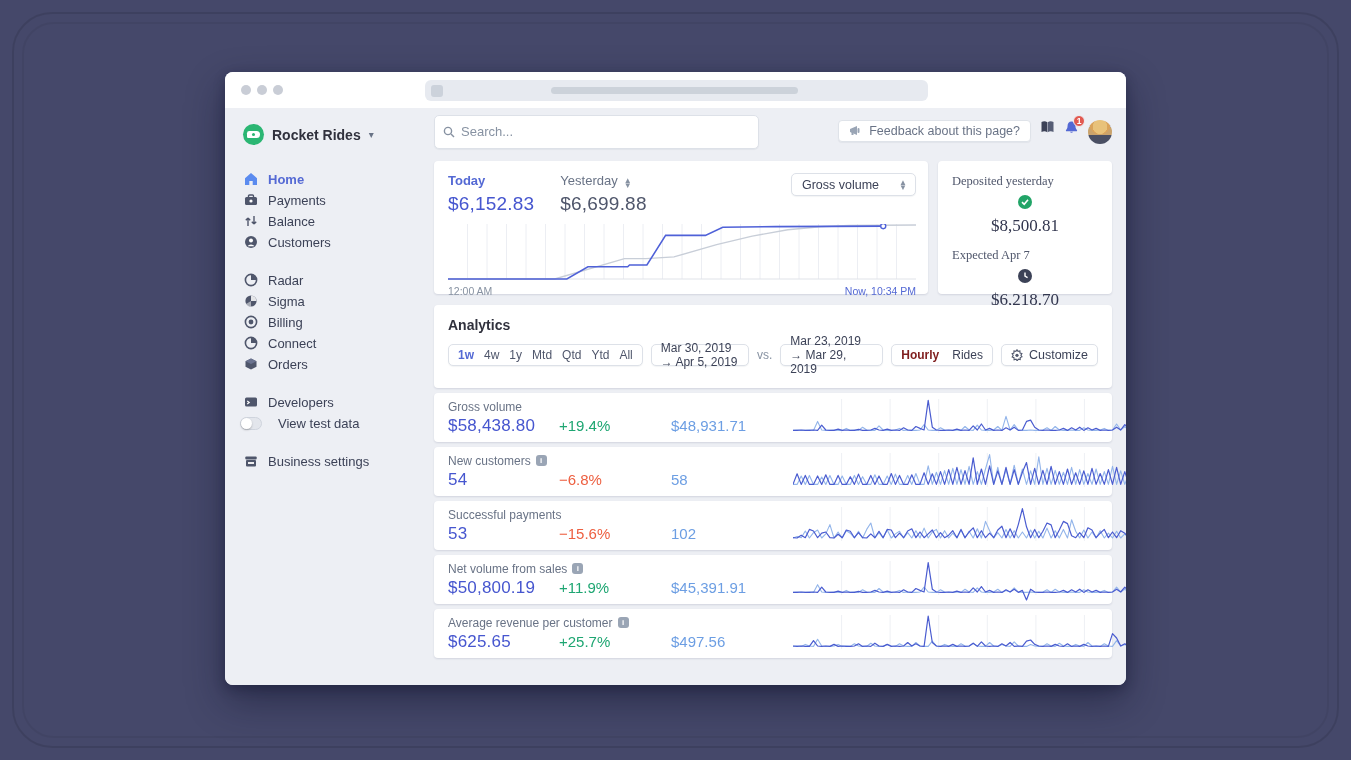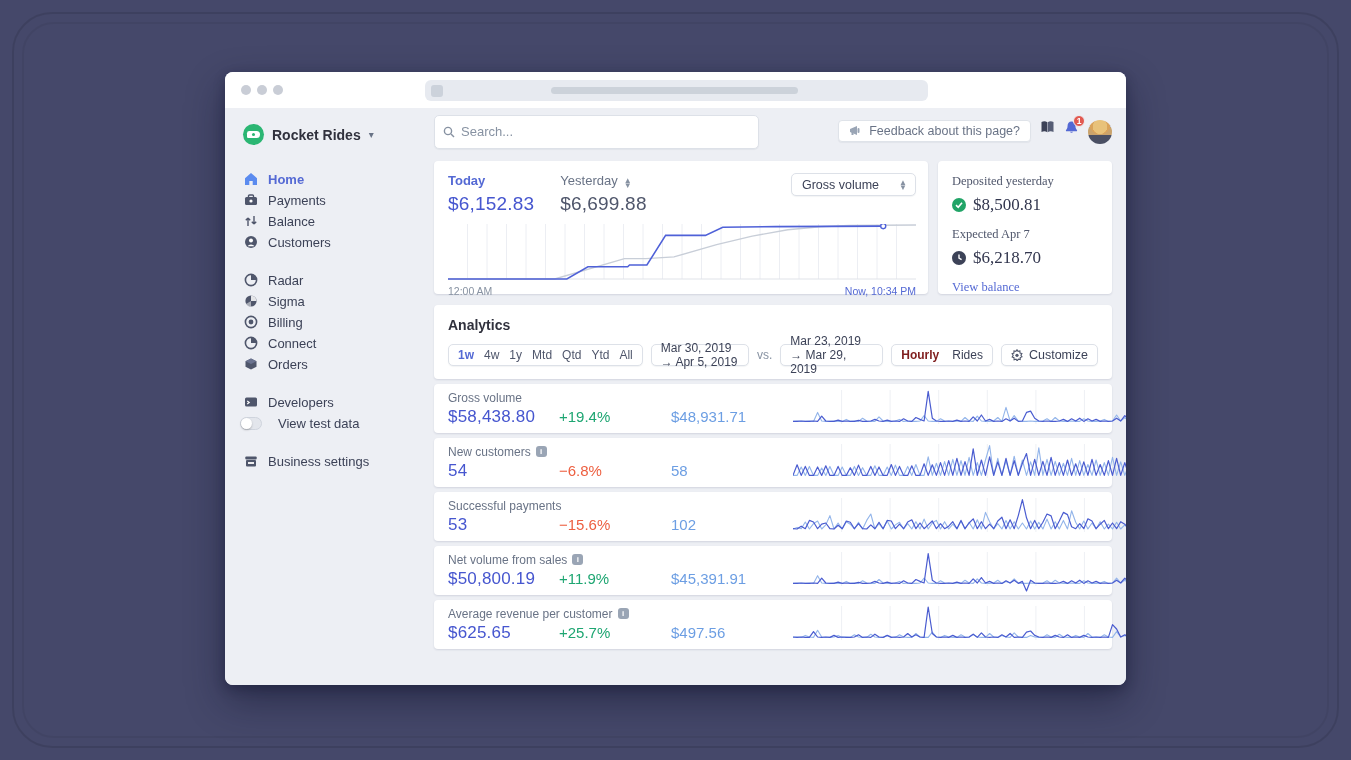--- a/index.html
+++ b/index.html
@@ -81,26 +81,26 @@
   .ov-col.yesterday .amt { color:#4f566b; }
   .ov-col.yesterday { margin-left:26px; }
   .sortglyph { font-size:8px; color:#8792a2; line-height:5px; display:inline-flex; flex-direction:column; margin-left:6px; vertical-align:2px; }
   .metric-select { margin-left:auto; height:23px; background:#fff; border:1px solid #dde1e8; border-radius:5px; display:flex; align-items:center; gap:14px; padding:0 8px 0 10px; font-size:12.5px; color:#3c4257; cursor:pointer; box-shadow:0 1px 1px rgba(50,60,90,.06); }
   .ov-plot { margin-top:9px; }
   .ov-axis { display:flex; justify-content:space-between; font-size:10.5px; margin-top:3px; }
   .ov-axis .l { color:#8792a2; } .ov-axis .r { color:#5469d4; }
 
   .ov-side-card { width:174px; height:133px; padding:13px 14px; flex:none;font-family:Liberation Serif, serif; }
   .side-lbl { font-size:12.5px; color:#4f566b; }
-  .side-amt { display:flex; align-items:center; gap:7px; margin:6px 0 12px 0; font-size:17px; color:#32364e; }
+  .side-amt { display:flex; align-items:center; gap:7px; margin:6px 0 12px 0; font-size:17px; color:#32364e;flex-direction:column; }
   .view-balance { font-size:12.5px; color:#5469d4; cursor:pointer; margin-top:12px; }
 
   
   .an-stack { margin-top:11px; display:flex; flex-direction:column; gap:5px; padding-bottom:14px; }
-  .an-head { padding:12px 14px 13px 14px; }
+  .an-head { padding:12px 14px 22px 14px; }
   .an-title { font-size:14px; font-weight:700; color:#30313d; }
   .an-filters { display:flex; align-items:center; gap:8px; margin-top:11px; }
   .seg { display:flex; align-items:center; height:22px; background:#fff; border:1px solid #dde1e8; border-radius:5px; padding:0 4px; box-shadow:0 1px 1px rgba(50,60,90,.06); }
   .seg span { font-size:12px; color:#4f566b; padding:0 5px; cursor:pointer; }
   .seg span.active { color:#5469d4; font-weight:700; }
   .pill-btn { height:22px; background:#fff; border:1px solid #dde1e8; border-radius:5px; display:flex; align-items:center; padding:0 9px; font-size:12px; color:#3c4257; cursor:pointer; box-shadow:0 1px 1px rgba(50,60,90,.06); gap:5px;}
   .vs { font-size:12px; color:#8792a2; }
   .hd span { cursor:pointer; }
   .hd .hourly { color:#7f1d1d; font-weight:700; margin-right:8px; }
   .customize { margin-left:auto; gap:6px; color:#3c4257; font-size:12.5px; }

